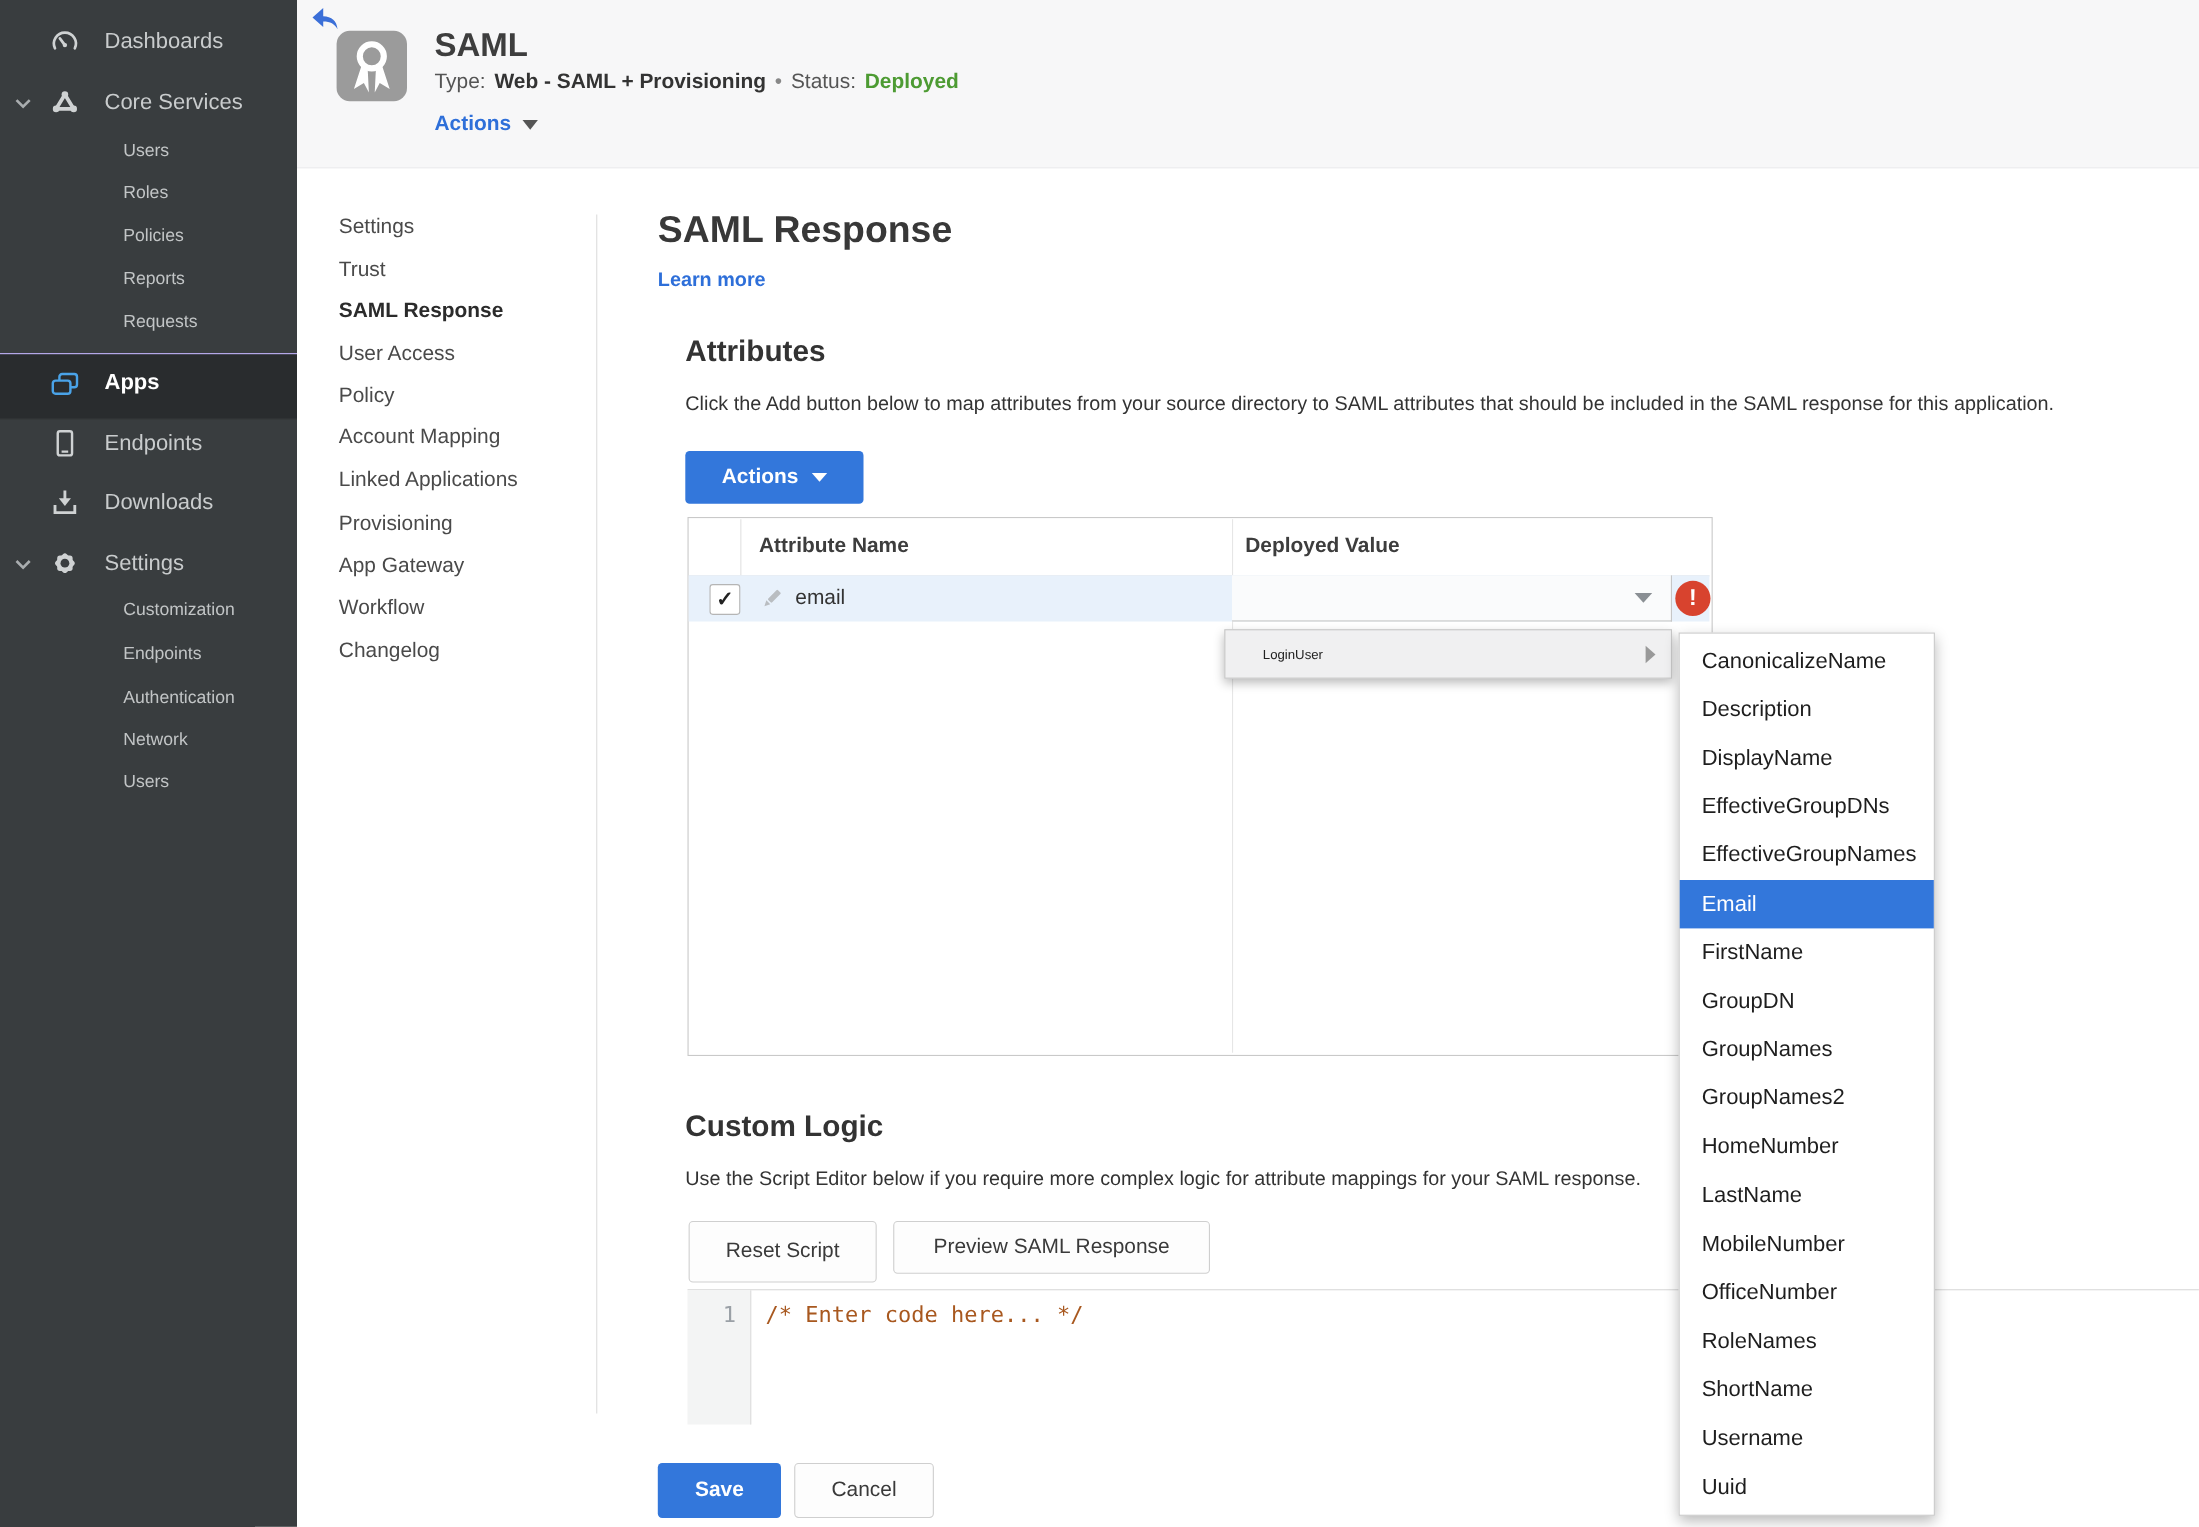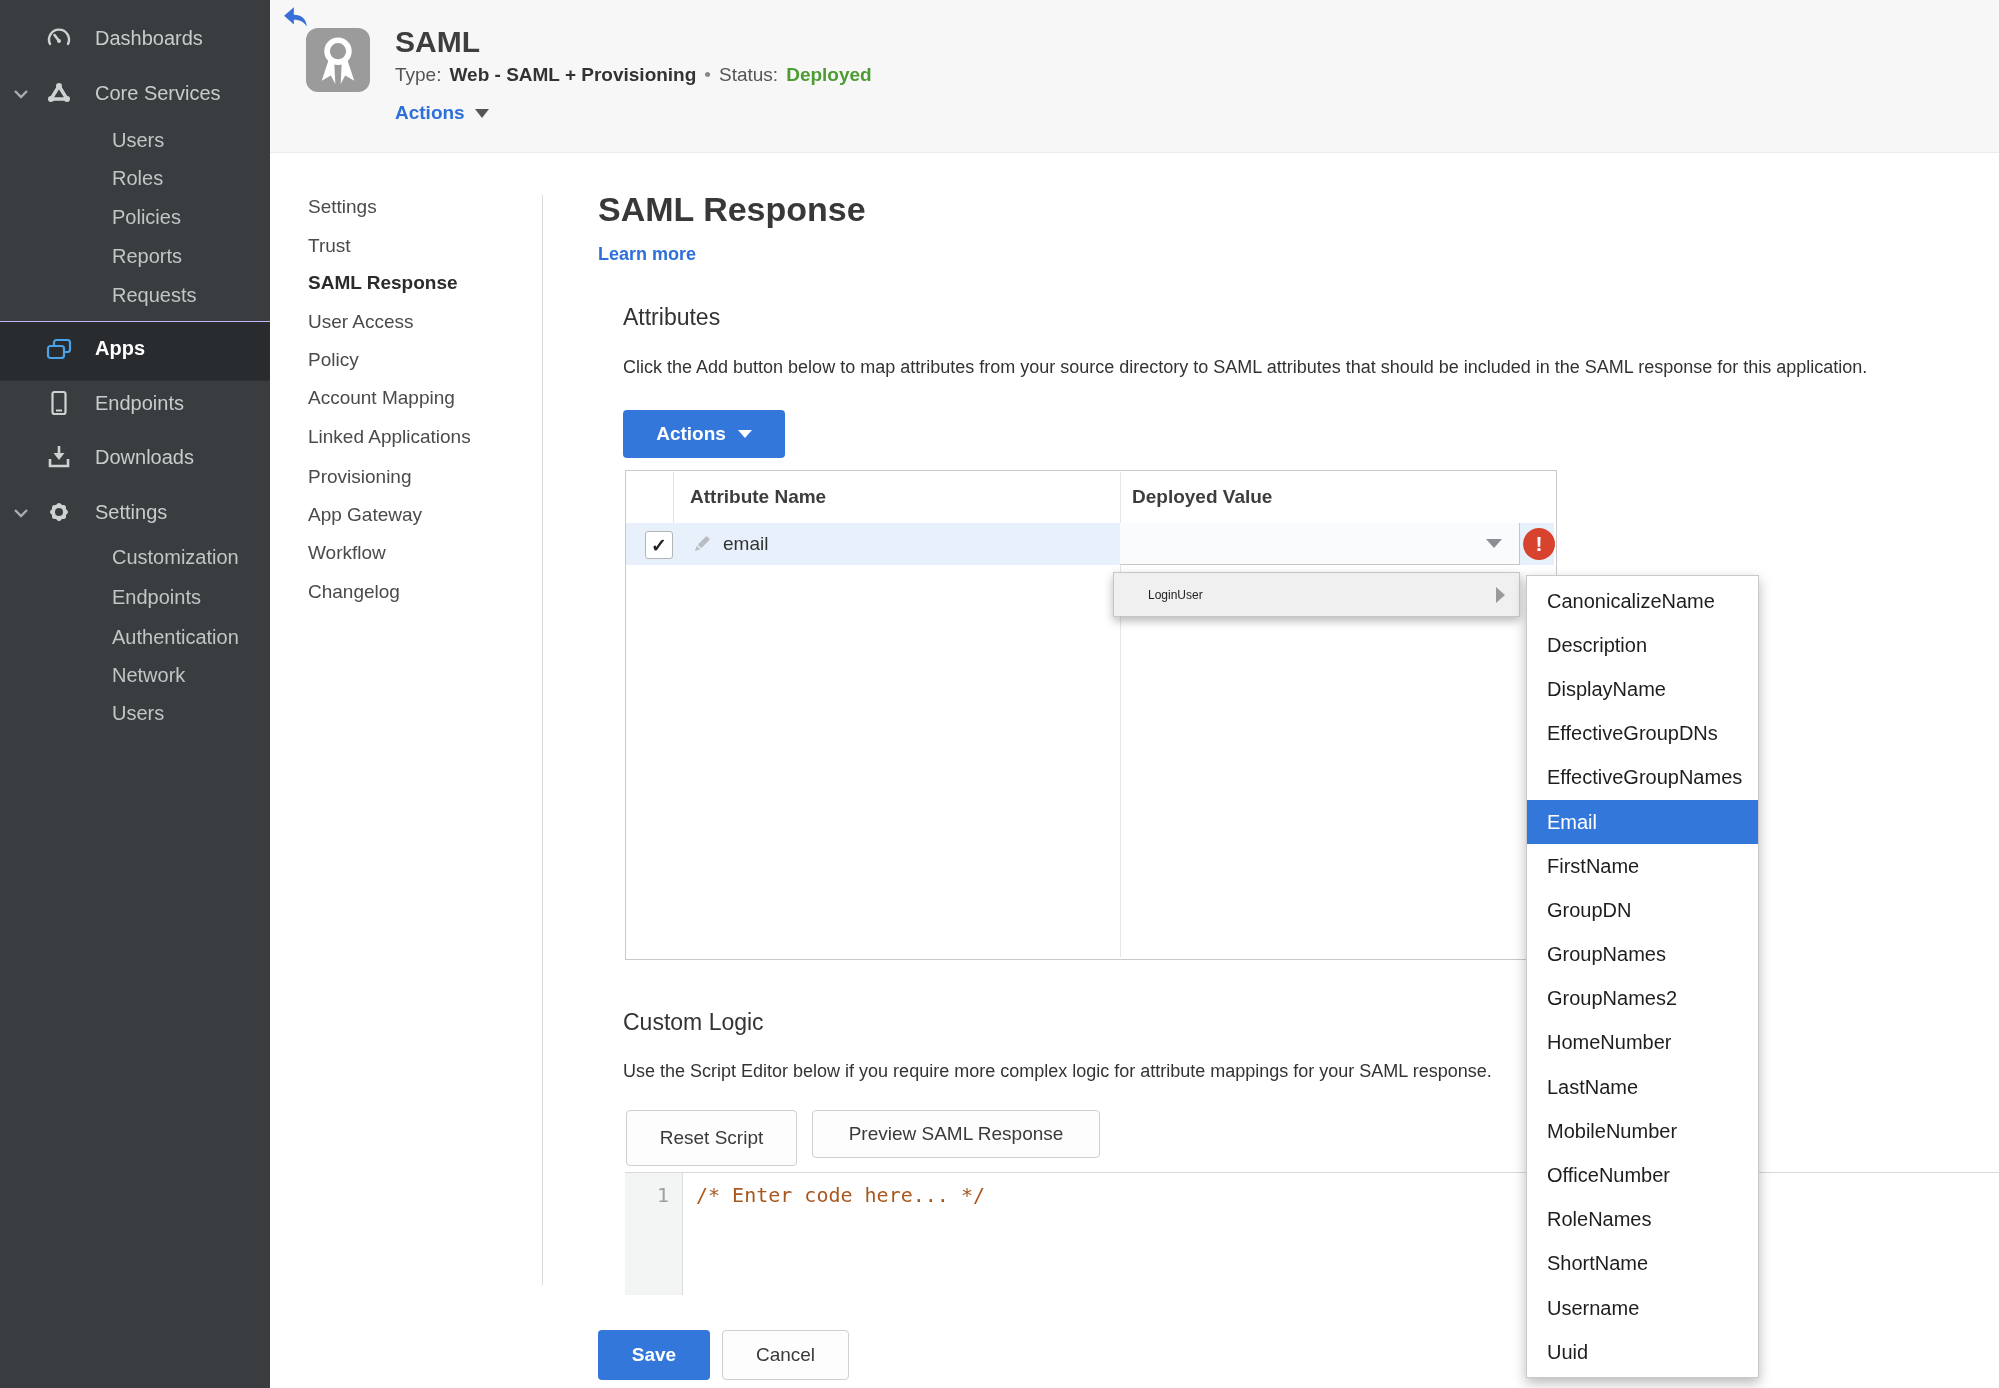--- a/index.html
+++ b/index.html
@@ -2,39 +2,39 @@
 <html><head>
 <meta charset="utf-8">
 <style>
   html,body{margin:0;padding:0;}
   body{width:1999px;height:1388px;position:relative;background:#fff;
        font-family:"Liberation Sans",sans-serif;overflow:hidden;color:#333;}
   .abs{position:absolute;}
   
   #sidebar{left:0;top:0;width:270px;height:1388px;background:#393d3f;}
   .nav1{position:absolute;left:95px;font-size:20px;color:#c9cccd;white-space:nowrap;}
-  .nav2{position:absolute;left:112px;font-size:20px;color:#c2c5c6;white-space:nowrap;}
+  .nav2{position:absolute;left:112px;font-size:16px;color:#c2c5c6;white-space:nowrap;}
   .sideicon{position:absolute;left:45px;width:28px;height:28px;}
   .chev{position:absolute;left:13px;width:16px;height:12px;}
   #apps-row{position:absolute;left:0;top:321px;width:270px;height:58px;background:#292c2e;
             border-top:1px solid #c4b5fd;border-bottom:1px solid #2f3234;}
   
   #topbar{left:270px;top:0;width:1729px;height:152px;background:#f7f7f8;border-bottom:1px solid #ececee;}
   .apptitle{font-size:30px;font-weight:bold;color:#3e3e3e;}
   .metaline{font-size:19px;color:#555;display:flex;gap:8px;align-items:center;white-space:nowrap;}
   .metaline b{color:#333;}
   .bluelink{color:#2e6fd9;font-weight:bold;}
   .caret-down{width:0;height:0;border-left:7px solid transparent;border-right:7px solid transparent;border-top:9px solid #555;display:inline-block;}
   
   .sn{position:absolute;left:308px;font-size:19px;color:#4a4a4a;white-space:nowrap;cursor:pointer;}
   .sn.active{font-weight:bold;color:#2b2b2b;}
   #subnav-divider{left:542px;top:195px;width:1px;height:1090px;background:#dcdcdc;}
   
   h1.page{position:absolute;left:598px;top:190px;margin:0;font-size:34px;color:#383838;}
-  .h2sec{position:absolute;left:623px;margin:0;font-size:23px;font-weight:normal;color:#333;}
+  .h2sec{position:absolute;left:623px;margin:0;font-size:27px;font-weight:bold;color:#333;}
   .desc{position:absolute;left:623px;font-size:18px;color:#333;white-space:nowrap;}
   .btn-blue{background:#3377db;color:#fff;font-weight:bold;font-size:19px;border:none;border-radius:4px;
             display:flex;align-items:center;justify-content:center;gap:12px;cursor:pointer;}
   .btn-white{background:#fdfdfd;color:#3a3a3a;font-size:19px;border:1px solid #cfcfcf;border-radius:4px;
              display:flex;align-items:center;justify-content:center;cursor:pointer;}
   .wcaret{width:0;height:0;border-left:7px solid transparent;border-right:7px solid transparent;border-top:8px solid #fff;}
   
   #attr-table{left:625px;top:470px;width:930px;height:488px;border:1px solid #c9c9c9;background:#fff;}
   .thead{position:absolute;font-size:19px;font-weight:bold;color:#3d3d3d;}
   #attr-row{left:626px;top:523px;width:928px;height:42px;background:#e8f1fb;}

